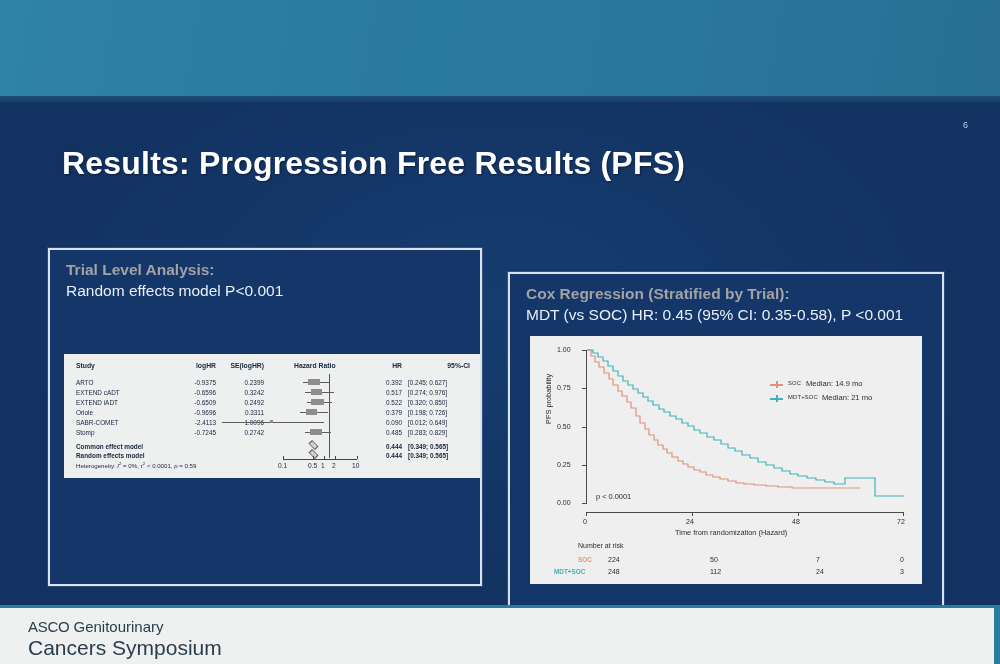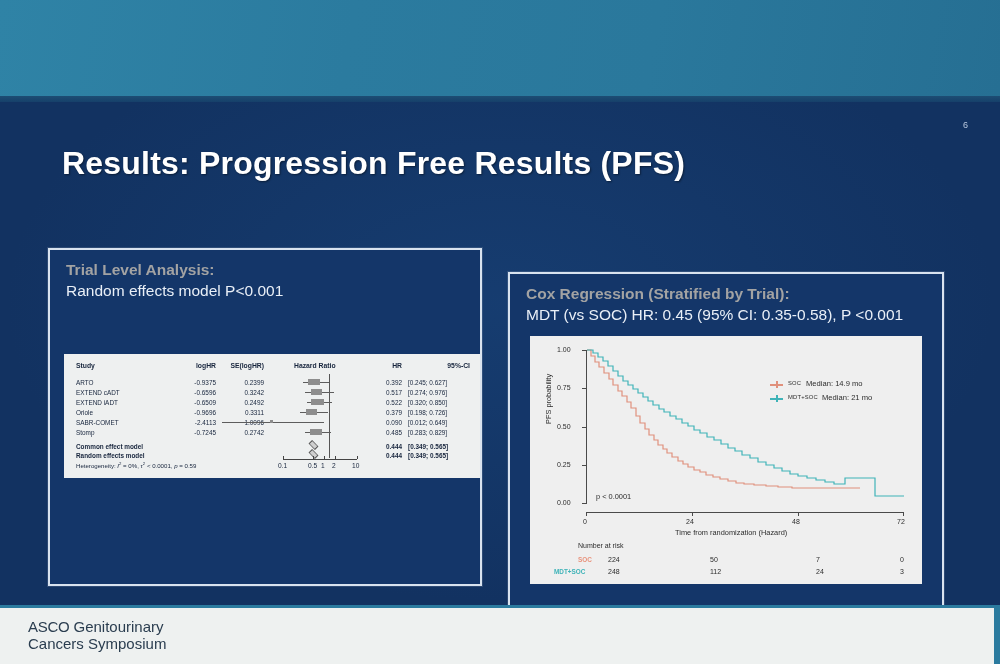--- a/index.html
+++ b/index.html
@@ -71,21 +71,21 @@
   .leg-line{position:absolute;height:1.6px;}
   .leg-tick{position:absolute;width:1.6px;height:7px;}
   .risk-soc{color:#e8927c;}
   .risk-mdt{color:#3fb3b8;}
 
   
   #footer{position:absolute;left:0;top:605px;width:1000px;height:59px;background:#eef1f0;}
   #footer-top{position:absolute;left:0;top:0;width:1000px;height:3px;background:#2b7b9f;}
   #asco-gu{position:absolute;left:28px;top:14px;line-height:1.12;color:#2a3d4f;}
   #asco-gu .l1{font-size:15px;}
-  #asco-gu .l2{font-size:15px;}
+  #asco-gu .l2{font-size:21px;}
   .asco-bold{font-weight:normal;letter-spacing:-.3px;}
   #footer-right-edge{position:absolute;right:0;top:605px;width:6px;height:59px;background:#2b7b9f;}
 </style>
 </head>
 <body>
 
 <div id="slide">
 
   <div id="banner"></div>
   <div id="banner-shadow"></div>

